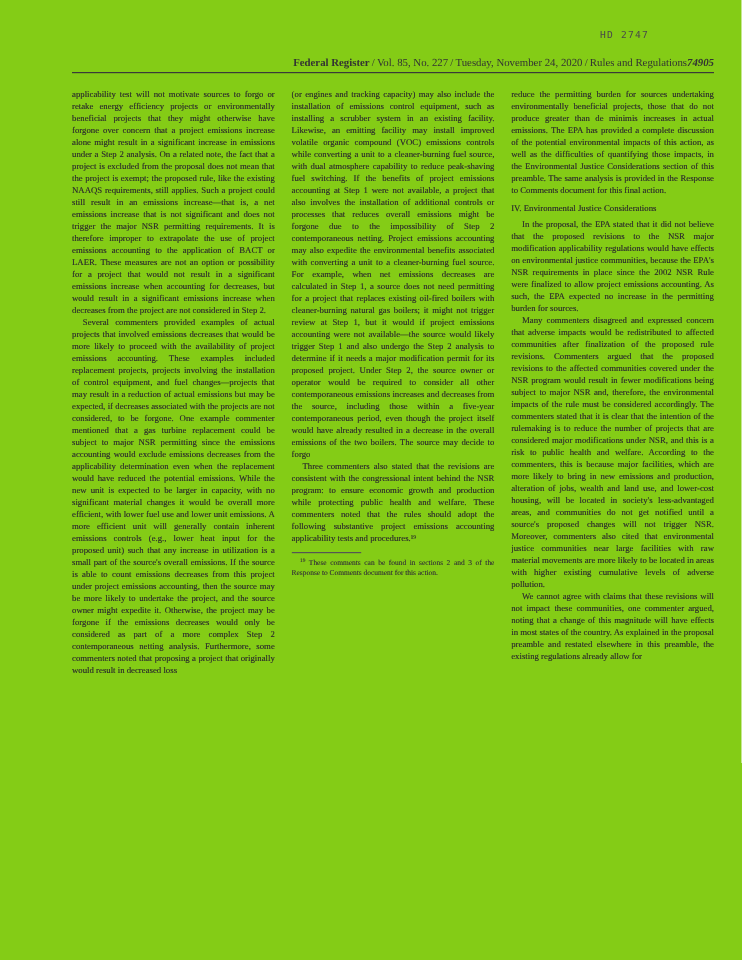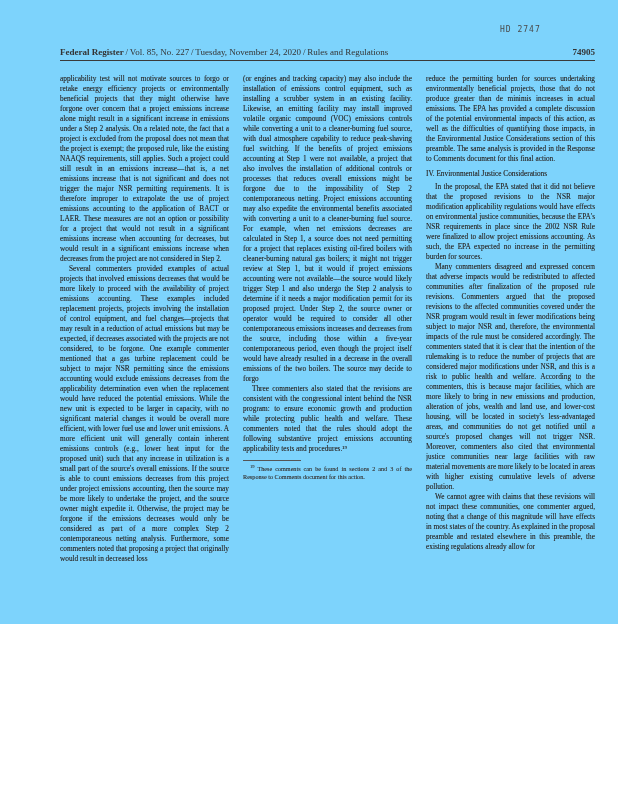--- a/index.html
+++ b/index.html
@@ -3,22 +3,22 @@
 <meta charset="utf-8">
 <style>
   html, body {
     margin: 0;
     padding: 0;
     background: #ffffff;
   }
   .page {
     position: relative;
     width: 618px;
-    height: 624px;
-    background: #7dd3fc;
+    height: 800px;
+    background: #84cc16;
     font-family: "Liberation Serif", serif;
     color: #2b2b2b;
     overflow: hidden;
   }
   .stamp {
     position: absolute;
     top: 25px;
     left: 500px;
     font-family: "DejaVu Sans Mono", monospace;
     font-size: 8px;
@@ -32,30 +32,31 @@
     width: 535px;
   }
   .header-line {
     display: flex;
     align-items: baseline;
     font-size: 9px;
     white-space: nowrap;
   }
   .header-title {
     flex: 1;
-    text-align: left;
+    text-align: right;
     color: #333;
   }
   .header-journal {
     font-weight: bold;
   }
   .header-pagenum {
     font-weight: bold;
     text-align: center;
     color: #333;
+    font-style: italic;
   }
   .header-rule {
     margin-top: 3px;
     border-top: 1.6px solid #3a3a3a;
   }
   .columns {
     position: absolute;
     top: 74px;
     left: 60px;
     width: 535px;

